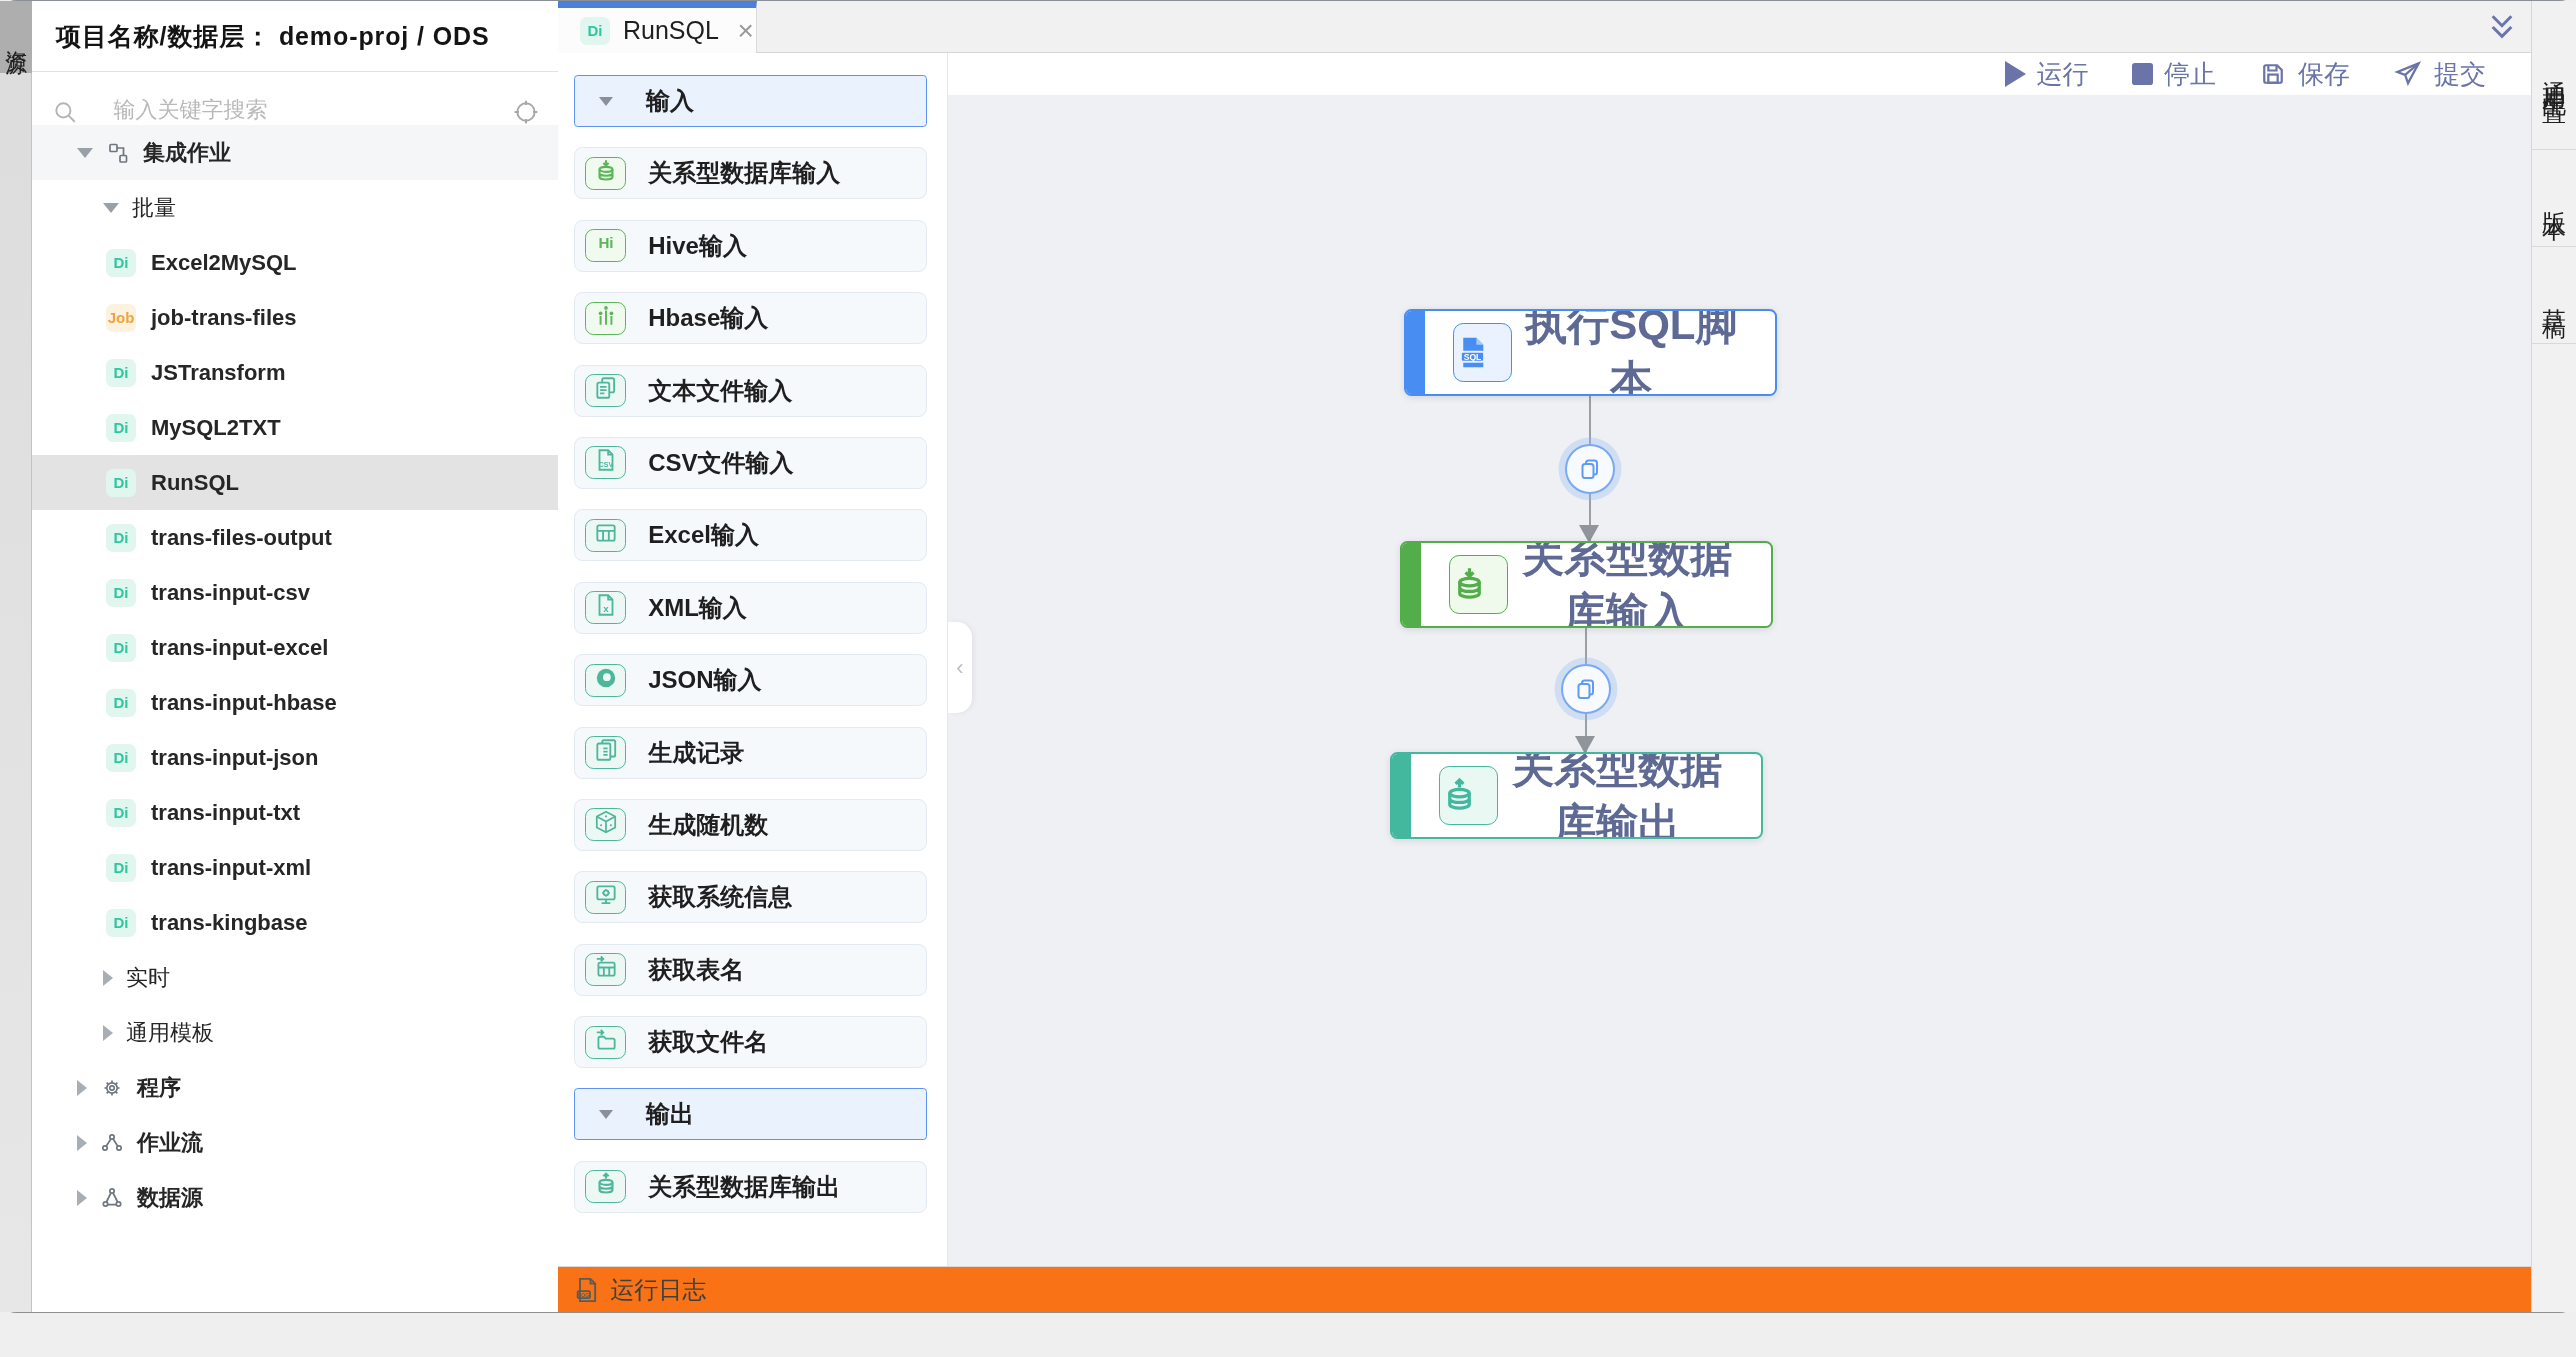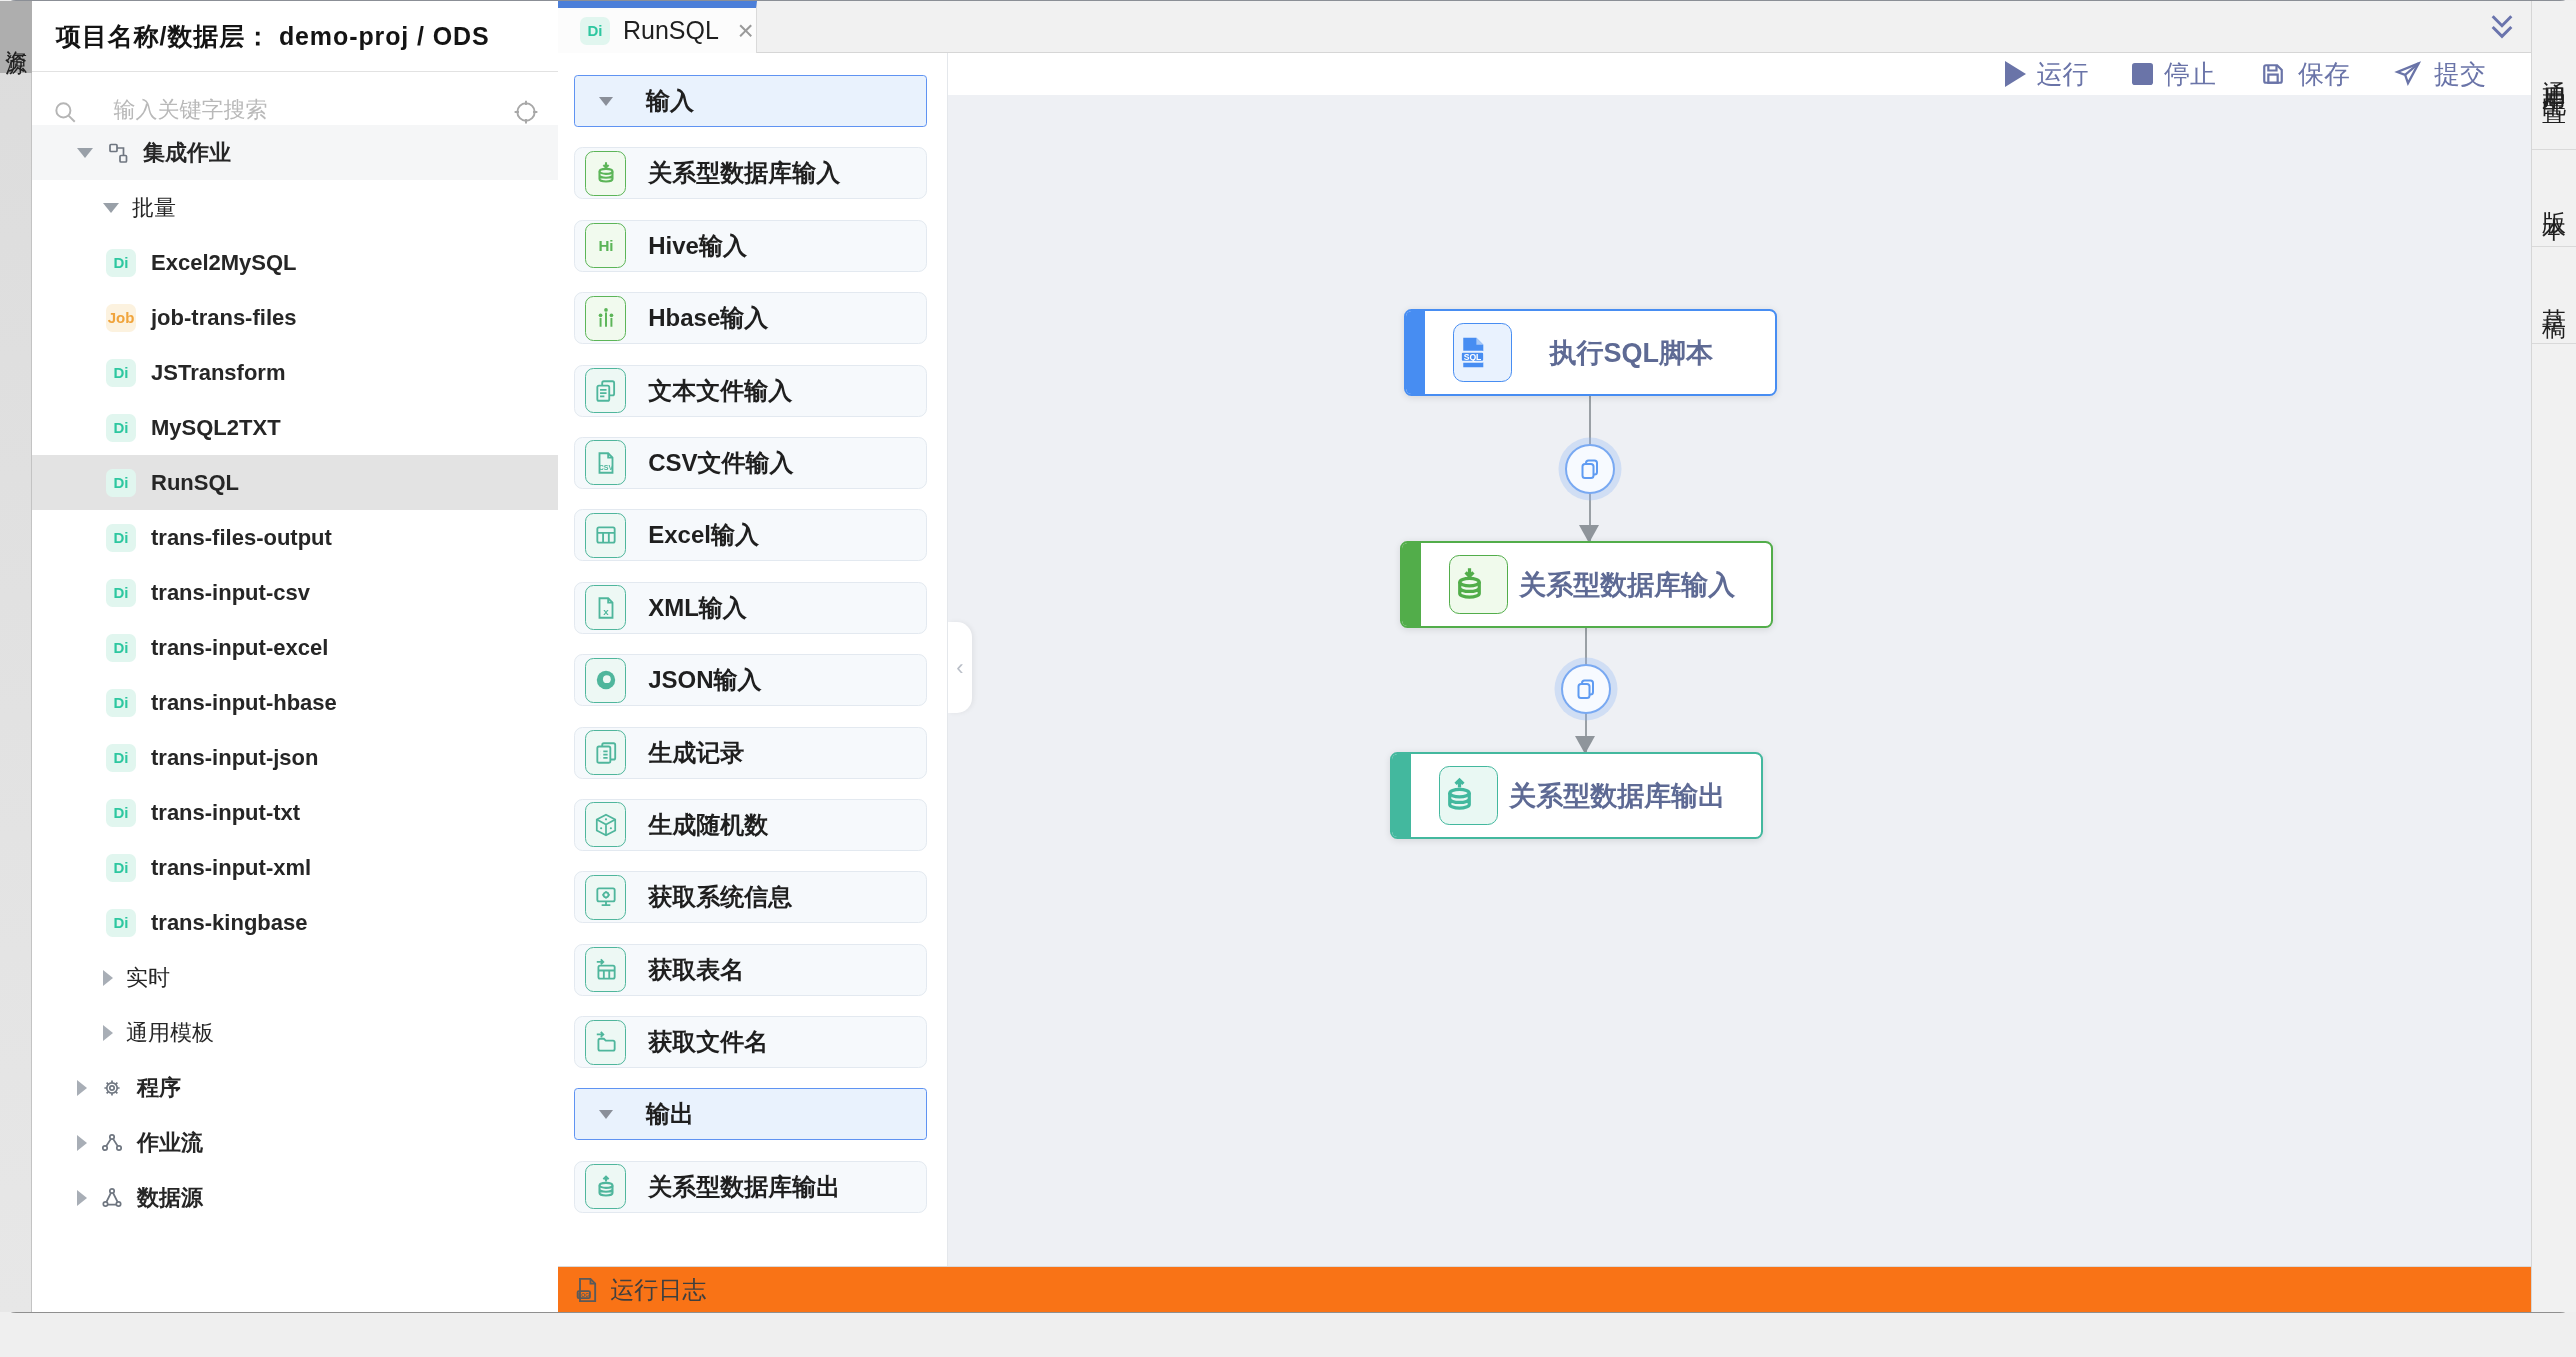--- a/index.html
+++ b/index.html
@@ -42,21 +42,21 @@
 
   .content { flex:1; display:flex; min-height:0; }
 
   
   .palette { width:390px; background:#fff; border-right:0.9px solid #e4e7eb; padding:22px 20.4px 0 16px; display:flex; flex-direction:column; gap:20.4px; flex:none; position:relative; }
   .psection { height:52px; flex:none; background:#e9f2fd; border:1.9px solid #5f93f2; border-radius:3.7px; display:flex; align-items:center; padding-left:24px; cursor:pointer; }
   .psection .caret { border-left:7.4px solid transparent; border-right:7.4px solid transparent; border-top:9.3px solid #8a8f99; }
   .psection .plabel { margin-left:33px; }
   .plabel { font-size:24px; font-weight:700; color:#1f1f1f; }
   .pitem { height:52px; flex:none; background:#f6f9fc; border:0.9px solid #e3e9f0; border-radius:8.4px; display:flex; align-items:center; padding-left:10.2px; cursor:grab; }
-  .picon { width:41px; height:45px; border-radius:8.4px; border:1.9px solid currentColor; display:flex; align-items:center; justify-content:center; flex:none; }
+  .picon { width:41px; height:33px; border-radius:8.4px; border:1.9px solid currentColor; display:flex; justify-content:center; flex:none; }
   .picon.green { color:#5cb558; background:#f1faee; }
   .picon.teal { color:#4fb69c; background:#edf8f4; }
   .pitem .plabel { margin-left:22px; }
 
   
   .canvas { flex:1; display:flex; flex-direction:column; min-width:0; }
   .canvas-toolbar { height:42px; background:#fff; display:flex; align-items:center; justify-content:flex-end; gap:43px; padding-right:45px; flex:none; }
   .tbtn { display:flex; align-items:center; gap:11px; color:#6a74a8; font-size:26px; cursor:pointer; }
   .play-ico { width:0; height:0; border-top:13px solid transparent; border-bottom:13px solid transparent; border-left:21.4px solid #6a74a8; }
   .stop-ico { width:21.4px; height:21.4px; background:#6a74a8; border-radius:2.8px; }
@@ -66,21 +66,21 @@
 
   .node { position:absolute; width:373px; height:87px; background:#fff; border-radius:7.4px; display:flex; align-items:center; box-shadow:0 1.9px 7.4px rgba(0,0,0,.10); cursor:move; overflow:hidden; }
   .node .bar { width:18.6px; align-self:stretch; flex:none; }
   .node.blue  { border:2.8px solid #478df2; } .node.blue .bar { background:#478df2; }
   .node.green { border:2.8px solid #52ad4a; } .node.green .bar { background:#52ad4a; }
   .node.teal  { border:2.8px solid #43b89e; } .node.teal .bar { background:#43b89e; }
   .nicon { width:59px; height:59px; border-radius:10.2px; margin-left:28px; display:flex; align-items:center; flex:none; }
   .node.blue  .nicon { border:1.9px solid #478df2; background:#e9f2fe; color:#478df2; }
   .node.green .nicon { border:1.9px solid #52ad4a; background:#f0faec; color:#52ad4a; }
   .node.teal  .nicon { border:1.9px solid #43b89e; background:#e9f8f3; color:#43b89e; }
-  .nlabel { flex:1; text-align:center; padding-right:24px; font-size:27px; font-weight:700; color:#5e6a94; }
+  .nlabel { flex:1; text-align:center; padding-right:24px; font-size:42px; font-weight:700; color:#5e6a94; }
 
   .edge { position:absolute; width:0; border-left:2.8px solid #9aa0a5; }
   .edge .arrow { position:absolute; left:-11.6px; bottom:-1.9px; width:0; height:0; border-left:10.2px solid transparent; border-right:10.2px solid transparent; border-top:18.6px solid #8f959b; }
   .linkdot { position:absolute; width:50px; height:50px; border-radius:50%; background:#f7faff; border:2.8px solid #79a9f2; box-shadow:0 0 0 6.5px rgba(145,183,247,.32); display:flex; align-items:center; justify-content:center; cursor:pointer; }
 
   
   .logbar { height:46px; flex:none; background:#f97316; border-top:0.9px solid #d9d9d9; display:flex; align-items:center; padding-left:15px; gap:9.3px; color:#3f3f3f; }
   .logbar .llabel { font-size:24px; }
 
   

